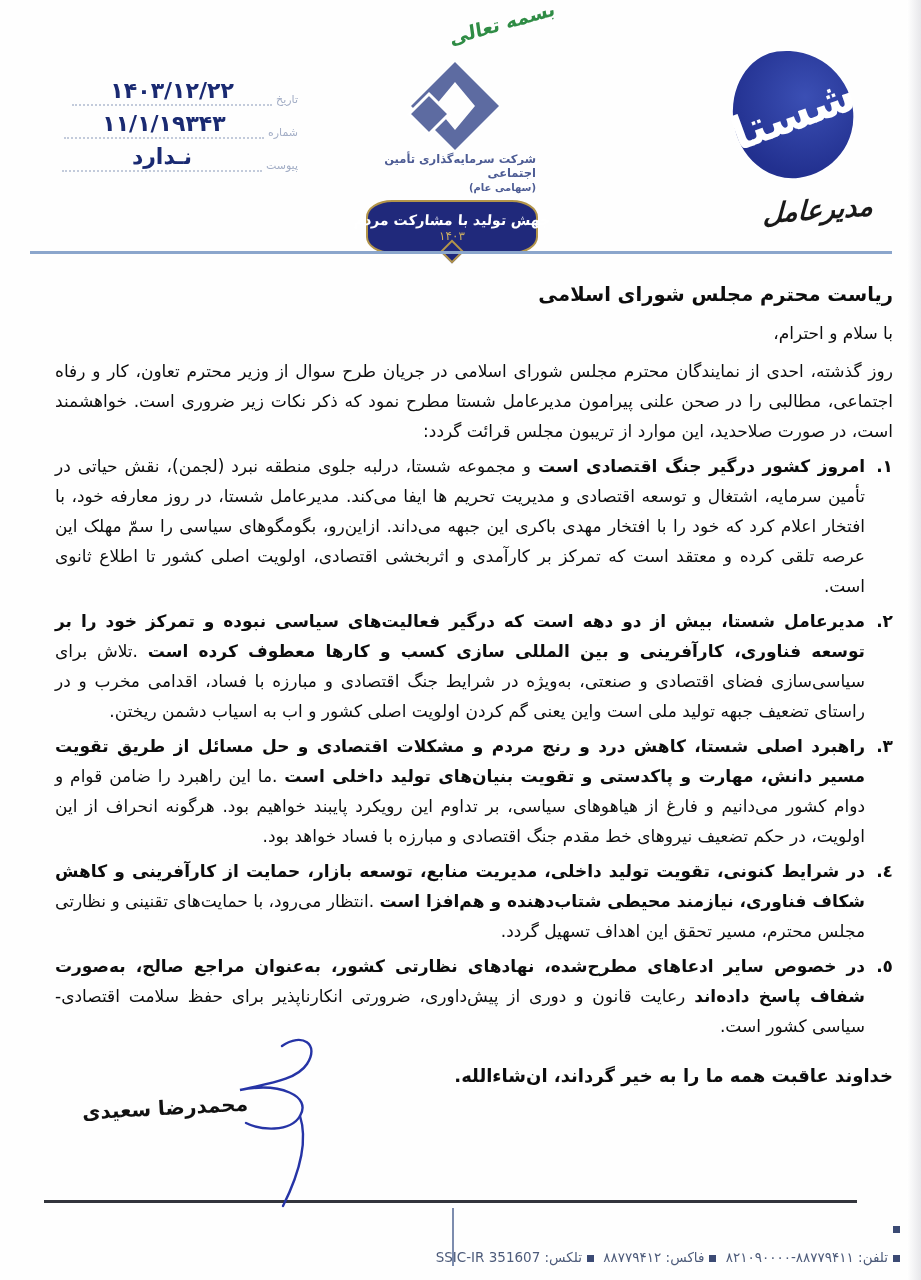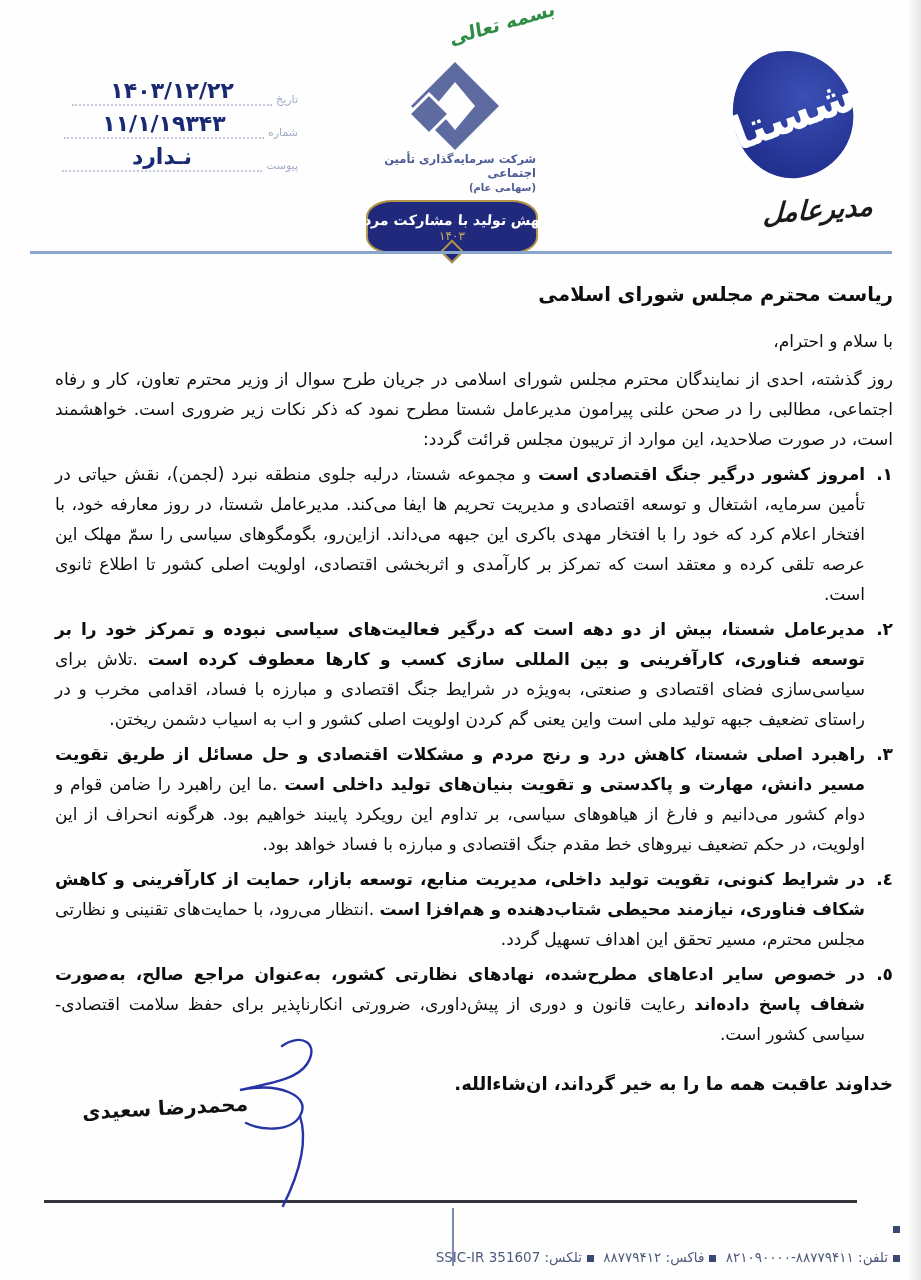--- a/index.html
+++ b/index.html
@@ -35,21 +35,21 @@
   .shasta-text{color:#ffffff;font-size:46px;font-weight:800;transform:rotate(-12deg);
         direction:rtl;line-height:1;}
   .signer-title{position:absolute;left:748px;top:194px;width:140px;text-align:center;
         font-size:27px;font-weight:700;font-style:italic;color:#1a1a1a;
         transform:rotate(-4deg) skewX(-6deg);direction:rtl;}
   .header-rule{position:absolute;left:30px;top:251px;width:862px;height:3px;background:#8ba6cc;}
   
   .body{position:absolute;left:55px;top:278px;width:838px;direction:rtl;
         font-size:17px;line-height:30px;color:#0d0d0d;text-align:justify;}
   .recipient{font-size:19.5px;font-weight:700;line-height:34px;text-align:right;}
-  .salutation{font-size:17px;font-weight:500;margin-top:14px;line-height:30px;text-align:right;}
+  .salutation{font-size:17px;font-weight:500;margin-top:6px;line-height:30px;text-align:right;}
   .intro{margin-top:8px;font-weight:500;}
   .list{margin-top:5px;}
   .item{display:flex;margin-top:5px;}
   .item-num{width:28px;flex:0 0 28px;font-weight:700;text-align:right;}
   .item-body{flex:1;text-align:justify;font-weight:500;}
   .b{font-weight:800;}
   .closing{margin-top:20px;margin-left:0;margin-right:0;font-weight:800;font-size:18px;
         text-align:right;padding-left:95px;}
   .closing-inner{display:inline-block;margin-left:63px;text-align:right;}
   

